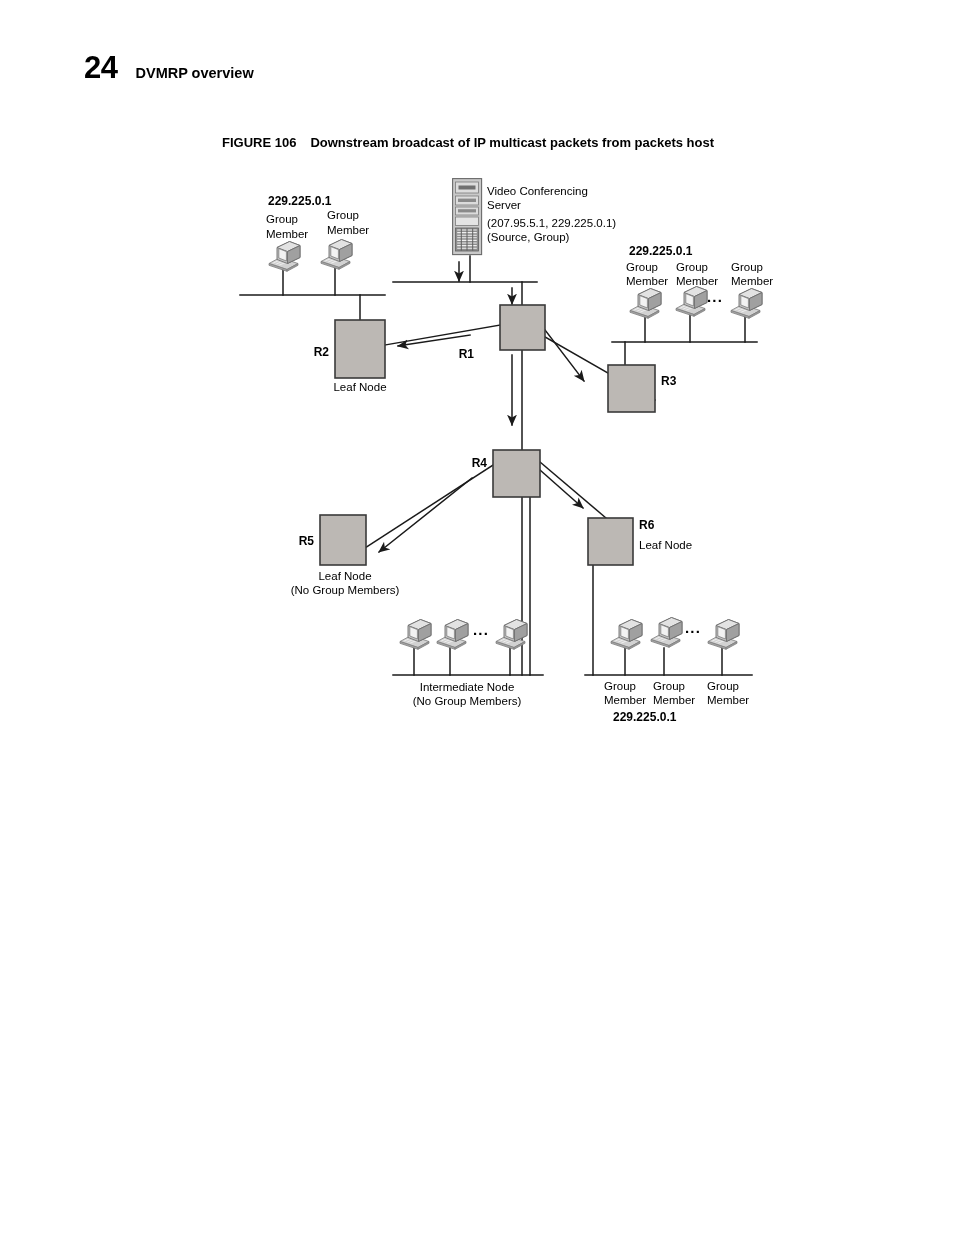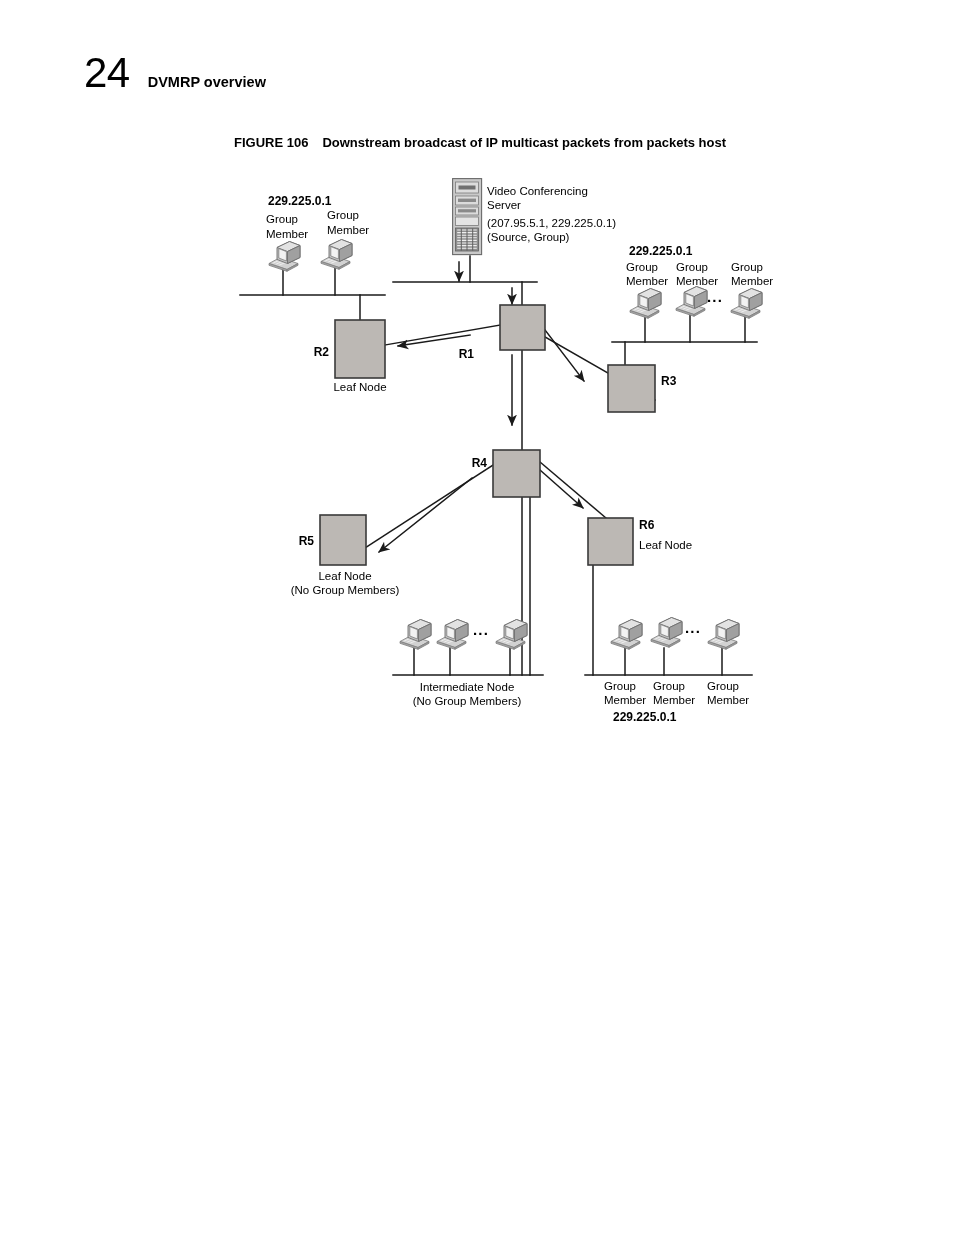--- a/index.html
+++ b/index.html
@@ -23,41 +23,41 @@
   }
   
   .header {
     position: absolute;
     left: 84px;
     top: 52px;
     display: flex;
     align-items: baseline;
   }
   .header .pagenum {
-    font-size: 42px;
-    font-weight: normal;
+    font-size: 31px;
+    font-weight: bold;
     letter-spacing: -0.5px;
     line-height: 1;
   }
   .header .chaptitle {
     font-size: 14.5px;
     font-weight: bold;
     margin-left: 18px;
     line-height: 1;
   }
   
   .fig-caption {
     position: absolute;
     left: 222px;
     top: 135px;
     font-size: 13px;
     font-weight: bold;
     white-space: nowrap;
   }
-  .fig-caption .fig-label { margin-right: 14px; margin-left: 12px; }
+  .fig-caption .fig-label { margin-right: 14px; }
   
   .diagram {
     position: absolute;
     left: 0;
     top: 0;
     width: 954px;
     height: 1235px;
   }
   svg { display: block; }
   text {

